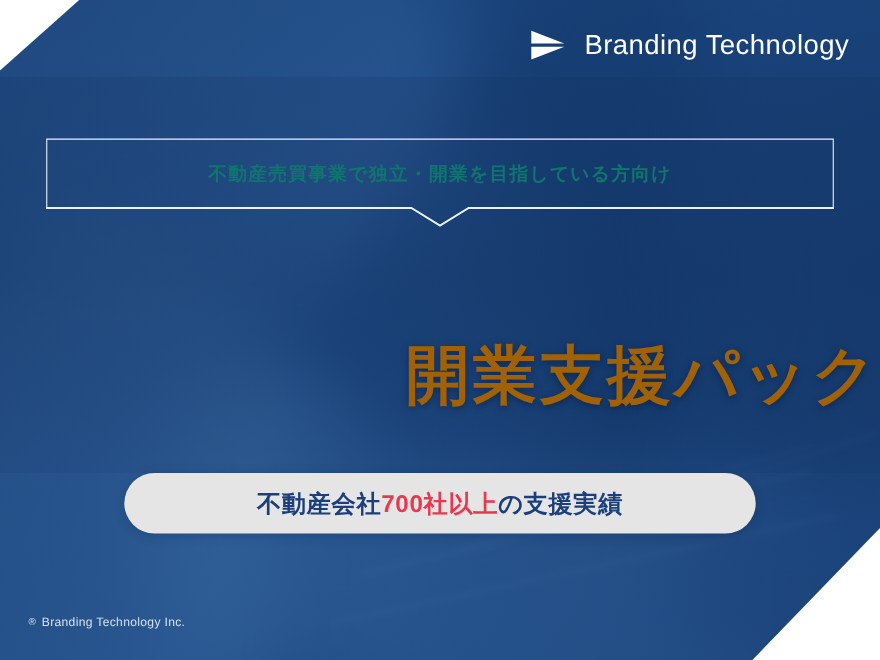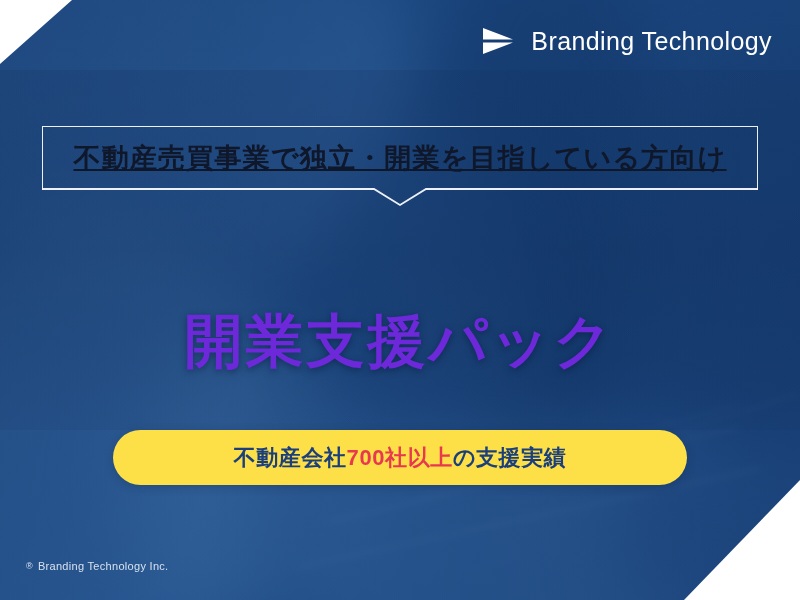--- a/index.html
+++ b/index.html
@@ -150,63 +150,62 @@
   }
   .headline-text {
     position: absolute;
     left: 42px;
     top: 126px;
     width: 716px;
     height: 64px;
     display: flex;
     align-items: center;
     justify-content: center;
-    color: #0f172a;
-    font-size: 27px;
+    color: #0f766e;
+    font-size: 17px;
     font-weight: 700;
     letter-spacing: 1.2px;
     white-space: nowrap;
-    text-decoration: underline;
   }
 
   
   .title-line1 {
     position: absolute;
     left: 0; right: 0;
     top: 224px;
     text-align: center;
     color: #ffffff;
     font-size: 54px;
     font-weight: 700;
     letter-spacing: 3px;
     white-space: nowrap;
     text-shadow: 0 2px 7px rgba(8,26,56,0.55);
   }
   .title-line2 {
     position: absolute;
     left: 0; right: 0;
     top: 303px;
-    text-align: center;
-    color: #6d28d9;
+    text-align: right;
+    color: #a16207;
     font-size: 58px;
     font-weight: 700;
     letter-spacing: 3px;
     white-space: nowrap;
     text-shadow: 0 2px 7px rgba(8,26,56,0.55);
   }
 
   
   .badge-pill {
     position: absolute;
     left: 113px;
     top: 430px;
     width: 574px;
     height: 55px;
     box-sizing: border-box;
-    background: #fde047;
+    background: #e5e5e5;
     border-radius: 28px;
     display: flex;
     align-items: center;
     justify-content: center;
     box-shadow: 0 2px 10px rgba(8,26,56,0.22);
   }
   .badge-text {
     font-size: 22px;
     font-weight: 700;
     letter-spacing: 0.6px;

